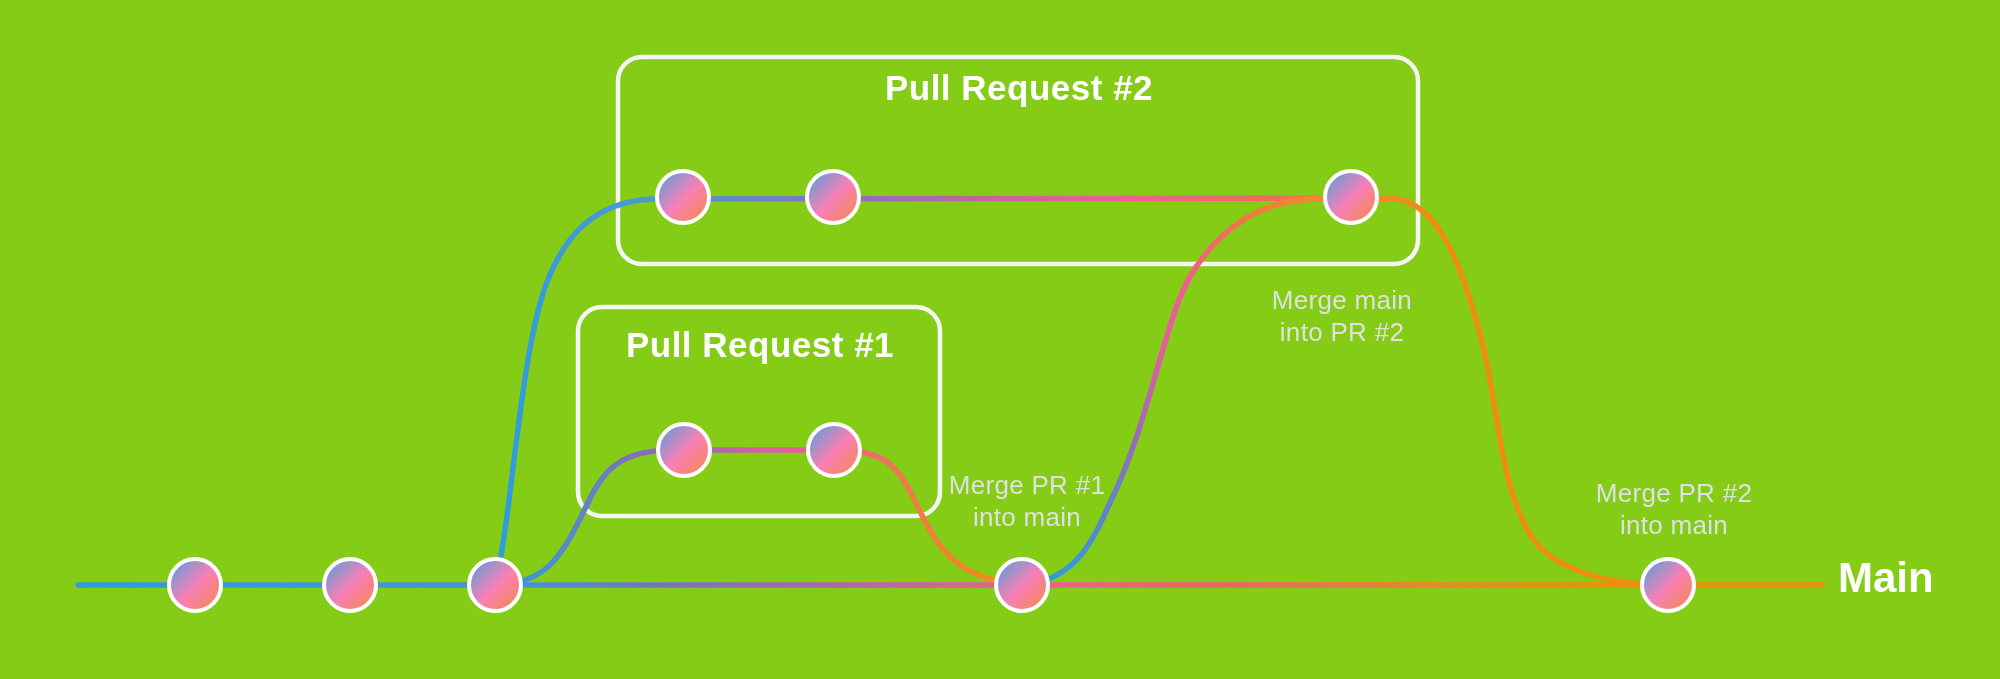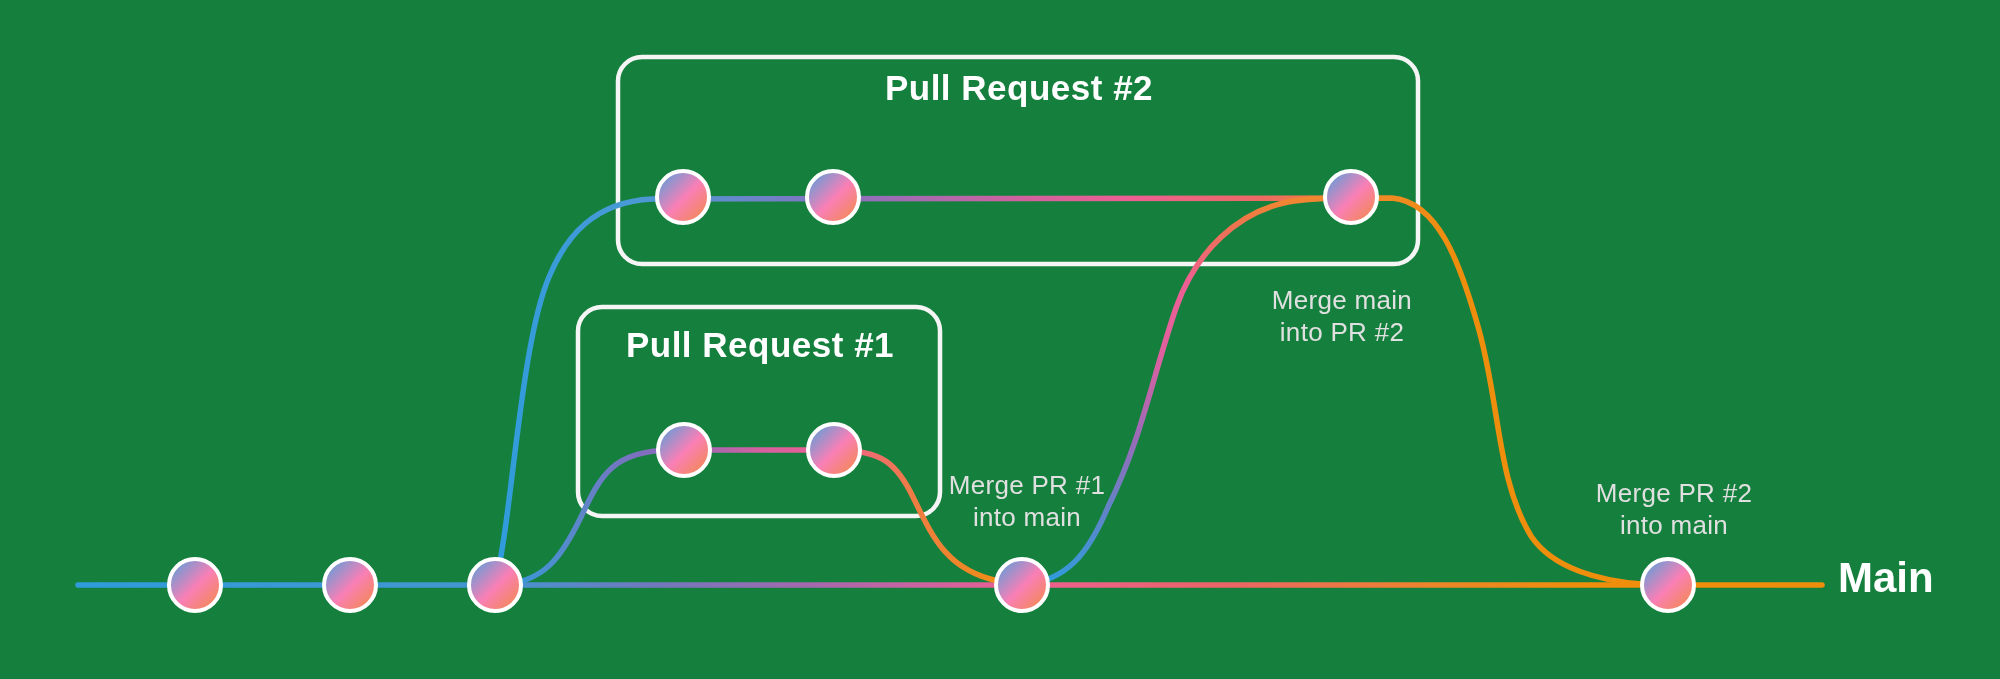--- a/index.html
+++ b/index.html
@@ -7,21 +7,21 @@
     padding: 0;
     background: #000;
     width: 2000px;
     height: 679px;
     overflow: hidden;
   }
   .stage {
     position: relative;
     width: 2000px;
     height: 679px;
-    background: #15803d;
+    background: #84cc16;
   }
   svg { display: block; width: 2000px; height: 679px; }
   .t {
     font-family: "Liberation Sans", sans-serif;
   }
   .box-title {
     font-size: 35px;
     font-weight: bold;
     letter-spacing: 0.5px;
   }

